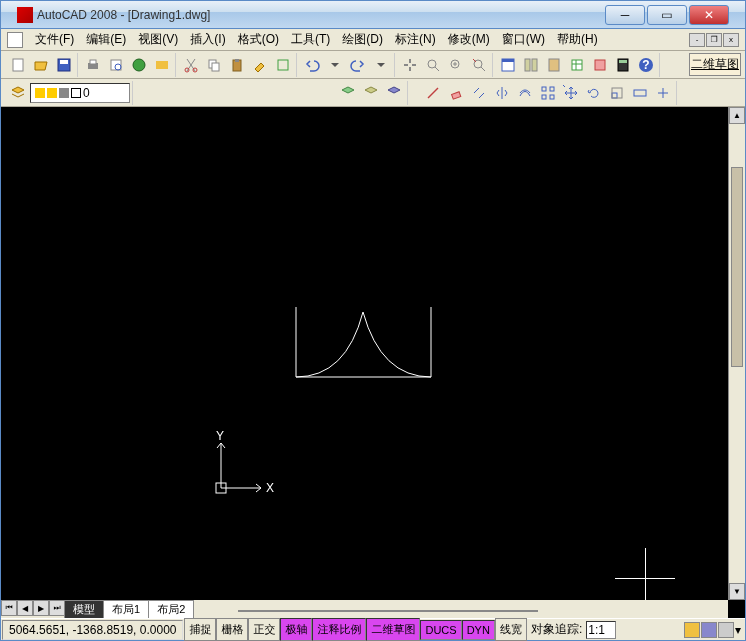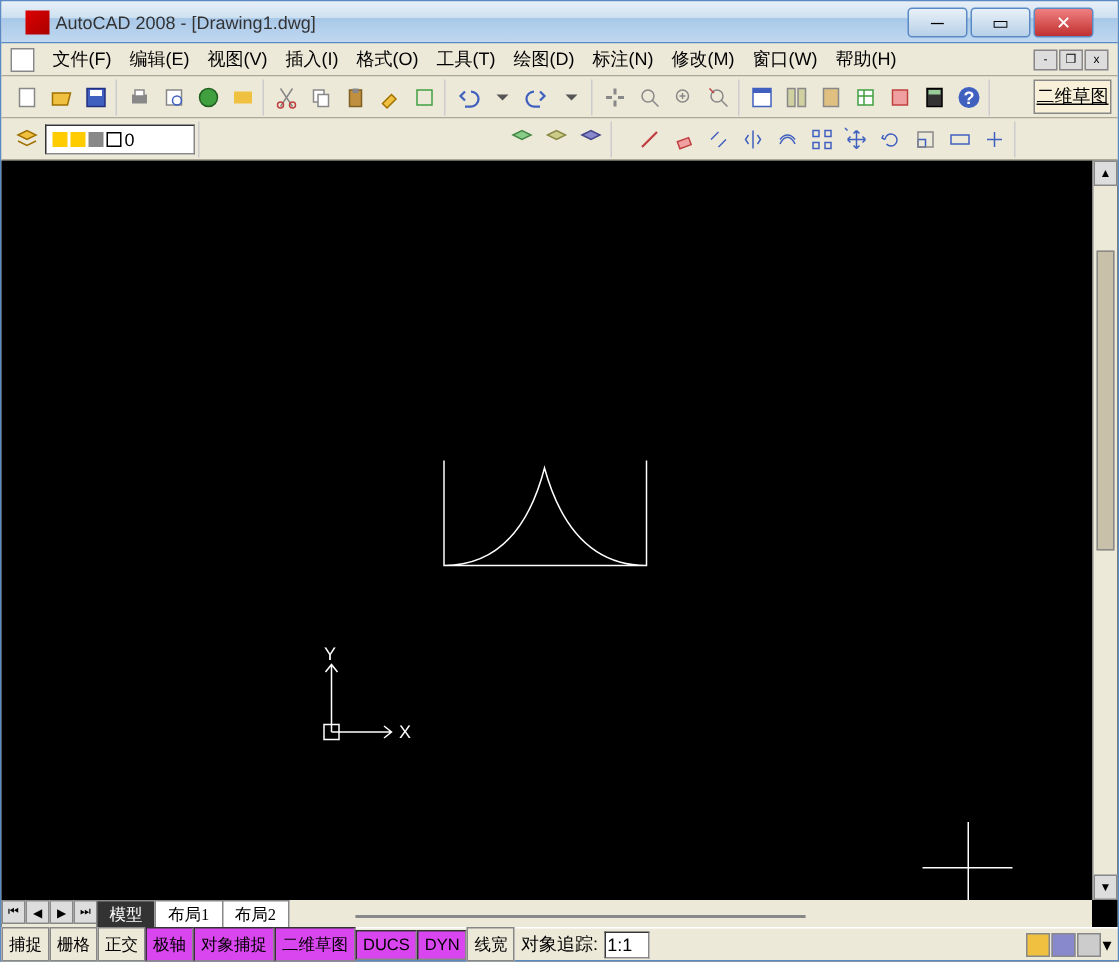--- a/index.html
+++ b/index.html
@@ -34,21 +34,21 @@
 .drawing-content { position: absolute; left: 290px; top: 190px; }
 .crosshair { position: absolute; right: 100px; bottom: 40px; }
 .crosshair-h { width: 60px; height: 1px; background: #fff; position: absolute; left: -30px; top: 0; }
 .crosshair-v { width: 1px; height: 60px; background: #fff; position: absolute; left: 0; top: -30px; }
 .scrollbar-v { position: absolute; right: 0; top: 0; bottom: 18px; width: 17px; background: #ece9d8; border-left: 1px solid #888; }
 .scrollbar-v .thumb { position: absolute; top: 60px; left: 2px; right: 2px; height: 200px; background: #c8c0a8; border: 1px solid #888; }
 .scrollbar-v .arrow { height: 17px; background: #ddd; border: 1px solid #888; display: flex; align-items: center; justify-content: center; font-size: 8px; }
 .scrollbar-h { position: absolute; left: 0; right: 17px; bottom: 0; height: 18px; background: #ece9d8; display: flex; align-items: center; }
 .tab-btns { display: flex; height: 18px; }
 .tab-nav { width: 16px; height: 16px; border: 1px solid #888; background: #ddd; display: flex; align-items: center; justify-content: center; font-size: 8px; cursor: pointer; }
-.tab { padding: 1px 8px; background: #fff; border: 1px solid #888; border-bottom: none; margin-left: -1px; font-size: 11px; cursor: pointer; font-family: Liberation Serif, serif; }
+.tab { padding: 1px 8px; background: #fff; border: 1px solid #888; border-bottom: none; margin-left: -1px; font-size: 11px; cursor: pointer; }
 .tab.active { background: #333; color: #fff; }
 .scrollbar-h .track { flex: 1; position: relative; margin-left: 4px; }
 .scrollbar-h .thumb-h { position: absolute; left: 40px; width: 300px; top: 1px; bottom: 1px; background: #c8c0a8; border: 1px solid #888; }
 
 .cmd-area { height: 64px; background: #fff; border-top: 2px solid #888; display: flex; }
 .cmd-text { flex: 1; padding: 2px 6px; font-family: SimSun, monospace; font-size: 13px; line-height: 16px; white-space: pre-wrap; border: 2px inset #ece9d8; }
 .cmd-scroll { width: 17px; background: #ece9d8; border-left: 1px solid #888; }
 
 .statusbar { height: 22px; background: #ece9d8; border-top: 1px solid #fff; display: flex; align-items: center; font-size: 11px; }
 .sb-coords { padding: 2px 6px; border: 1px inset #ddd; margin: 1px; min-width: 170px; }
@@ -394,25 +394,26 @@
         <div class="tab">布局2</div>
       </div>
       <div class="track">
         <div class="thumb-h"></div>
       </div>
     </div>
   </div>
 
 
   <div class="statusbar">
+    <span class="sb-coords">5064.5651, -1368.8519, 0.0000</span>
     <span class="sb-toggle">捕捉</span>
     <span class="sb-toggle">栅格</span>
     <span class="sb-toggle">正交</span>
     <span class="sb-toggle pressed">极轴</span>
-    <span class="sb-toggle pressed">对象捕捉</span>
+    <span class="sb-toggle pressed">注释比例</span>
     <span class="sb-toggle pressed">二维草图</span>
     <span class="sb-toggle pressed">DUCS</span>
     <span class="sb-toggle pressed">DYN</span>
     <span class="sb-toggle">线宽</span>
     <span class="sb-label">对象追踪:</span>
     <input class="sb-input" value="1:1" style="">
     <div class="sb-end">
       <span class="sb-icon" style="background:#f0c040"></span>
       <span class="sb-icon" style="background:#88c"></span>
       <span class="sb-icon" style="background:#ccc"></span>

